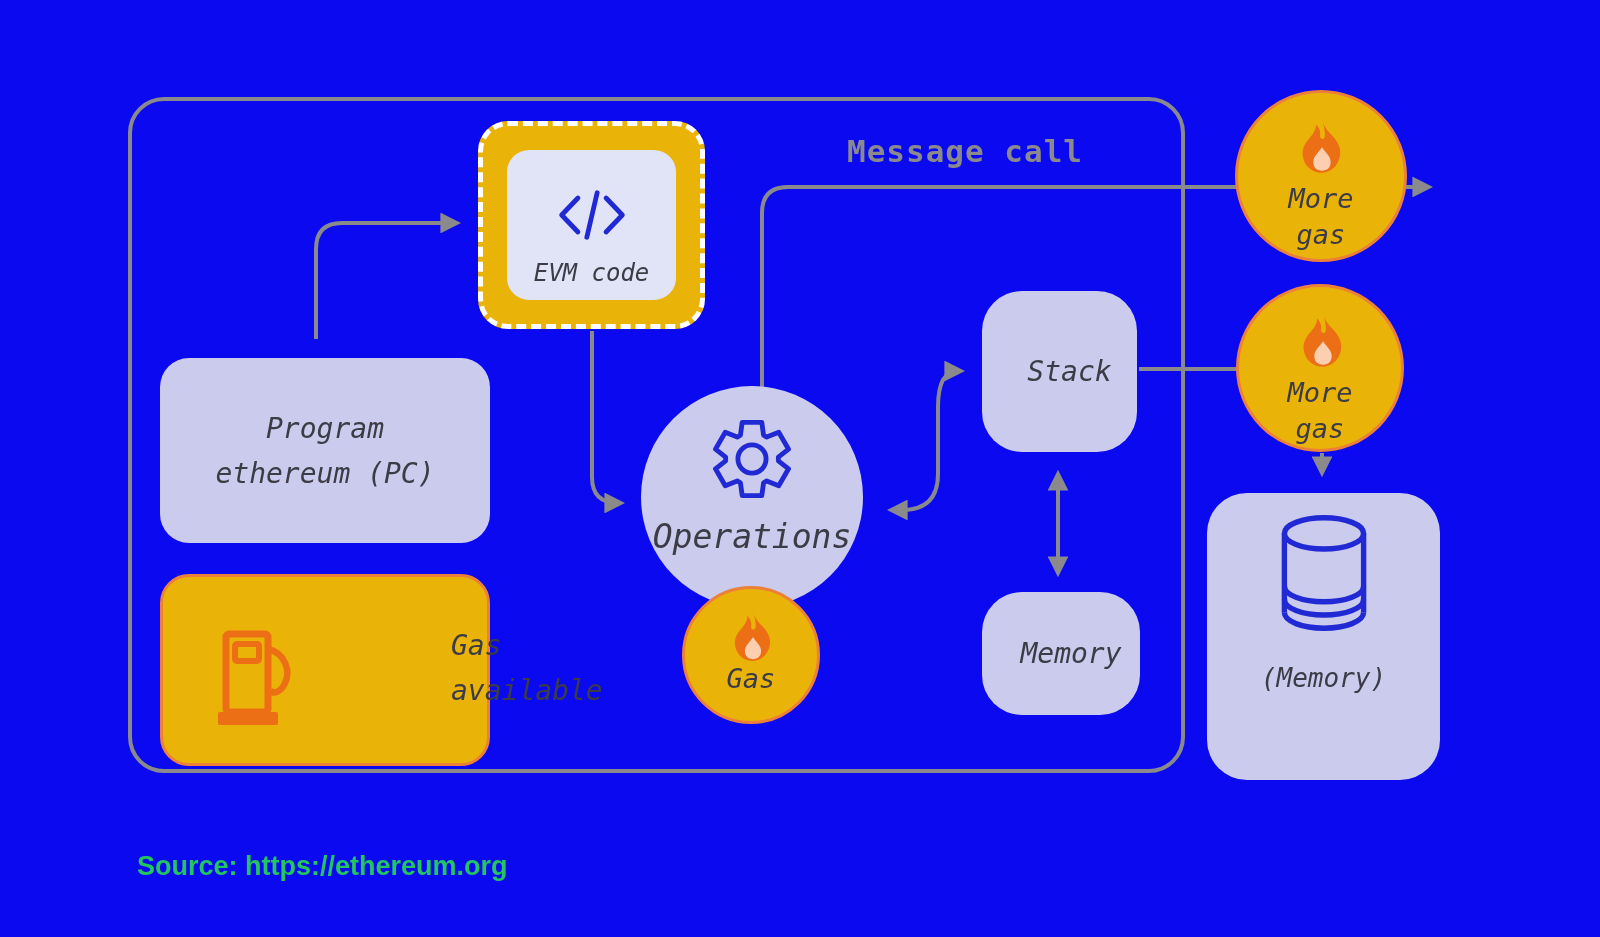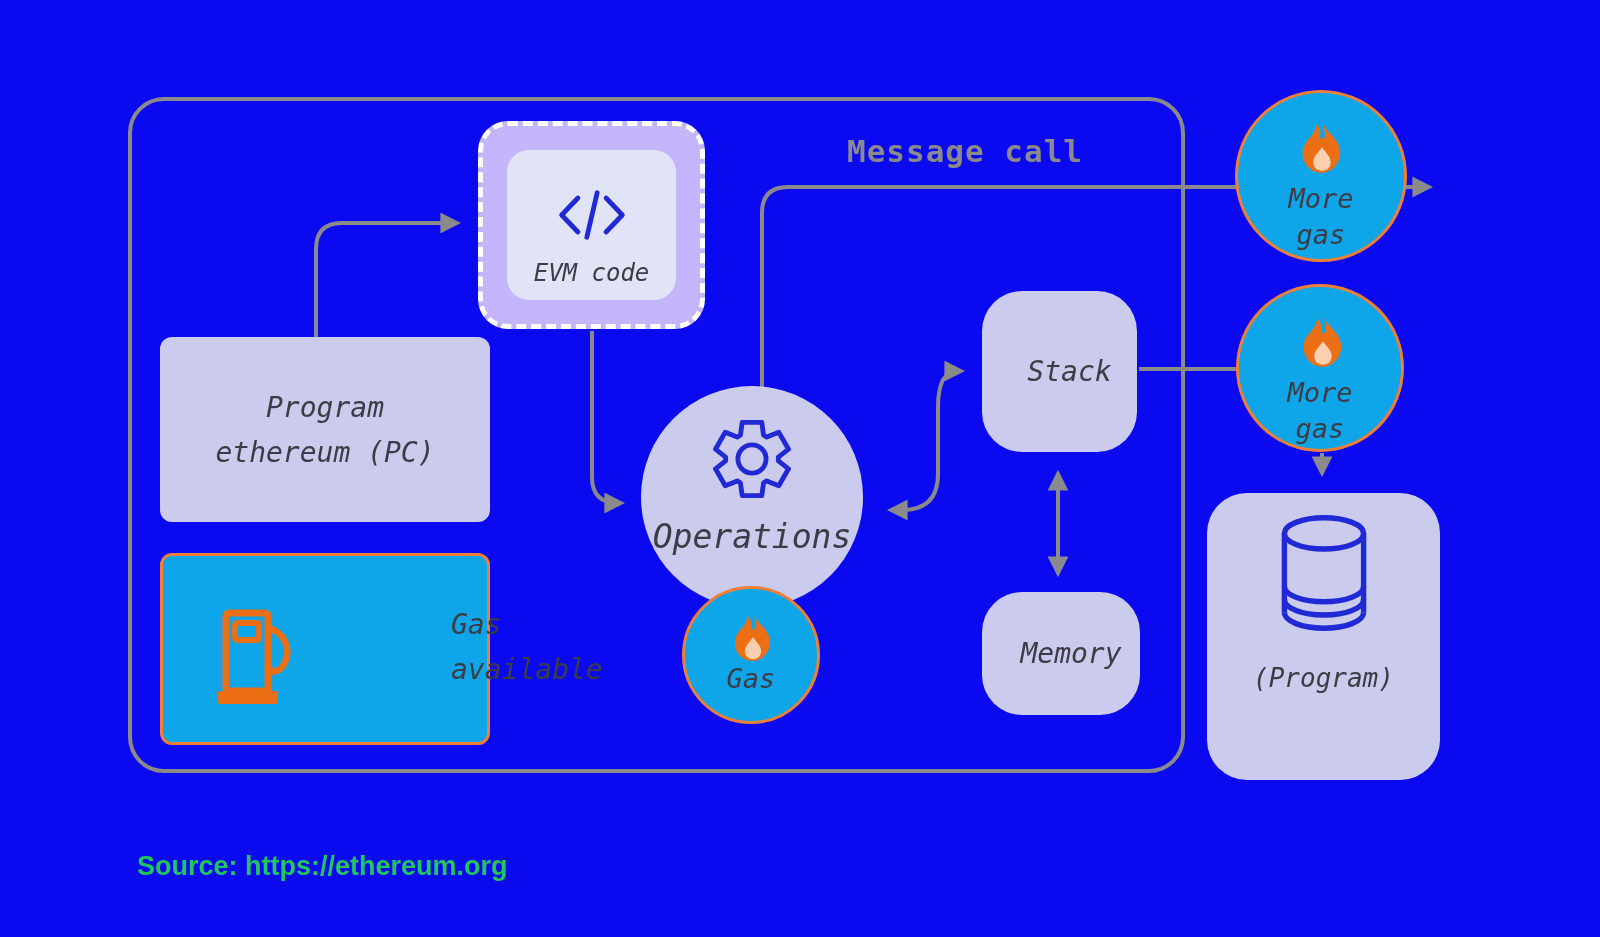--- a/index.html
+++ b/index.html
@@ -17,29 +17,29 @@
   }
   .msg-title{
     left:760px;top:133px;width:410px;text-align:center;
     font-size:31px;font-weight:bold;color:#8a8a8c;letter-spacing:1px;
   }
   
   svg.connectors{left:0;top:0;width:1600px;height:937px;pointer-events:none;}
   
   .node-label{color:#3c3c47;font-style:italic;}
   .lav{background:#cbcbee;}
-  .peach{background:#0ea5e9;}
-  .box{border-radius:12px;}
+  .peach{background:#eab308;}
+  .box{border-radius:29px;margin-top:21px;}
   .circle{border-radius:50%;}
   .orange-border{border:3px solid #ec8038;}
   .center-col{display:flex;flex-direction:column;align-items:center;justify-content:center;}
   
   .evm-outer{
     left:478px;top:121px;width:227px;height:208px;
-    background:#c4b5fd;border:5px dashed #ffffff;border-radius:30px;
+    background:#eab308;border:5px dashed #ffffff;border-radius:30px;
     box-sizing:border-box;
   }
   .evm-inner{
     left:24px;top:24px;width:169px;height:150px;
     background:#e1e3f6;border-radius:22px;
   }
   .evm-inner .icon{margin-top:24px;}
   .evm-inner .node-label{font-size:24px;margin-top:16px;}
   
   .pc-box{left:160px;top:337px;width:330px;height:185px;}
@@ -195,17 +195,17 @@
     <g stroke="#2029d4" stroke-width="4.5" fill="none">
       <ellipse cx="50" cy="20" rx="33" ry="13"></ellipse>
       <path d="M17 20 L17 86"></path>
       <path d="M83 20 L83 86"></path>
       <path d="M17 86 A 33 13 0 0 0 83 86"></path>
       <path d="M17 64 A 33 13 0 0 0 83 64"></path>
       <path d="M17 75 A 33 13 0 0 0 83 75"></path>
     </g>
   </svg>
   <div class="abs storage-text">
-    <div class="node-label">(Program)</div>
+    <div class="node-label">(Memory)</div>
   </div>
 </div>
 
 <div class="abs source-text">Source: https://ethereum.org</div>
 
 </body></html>

